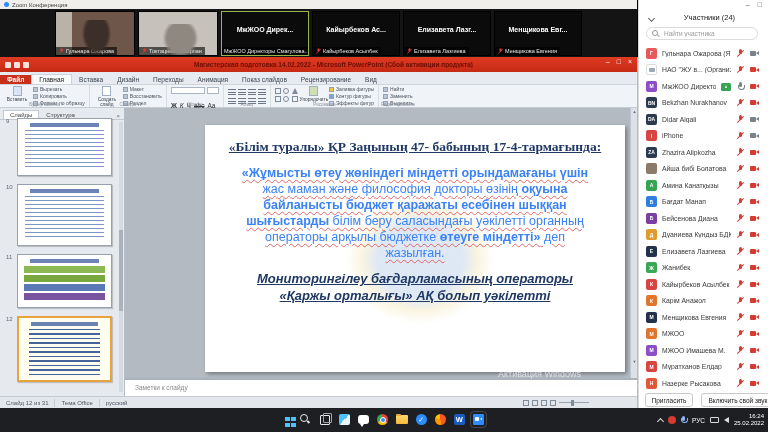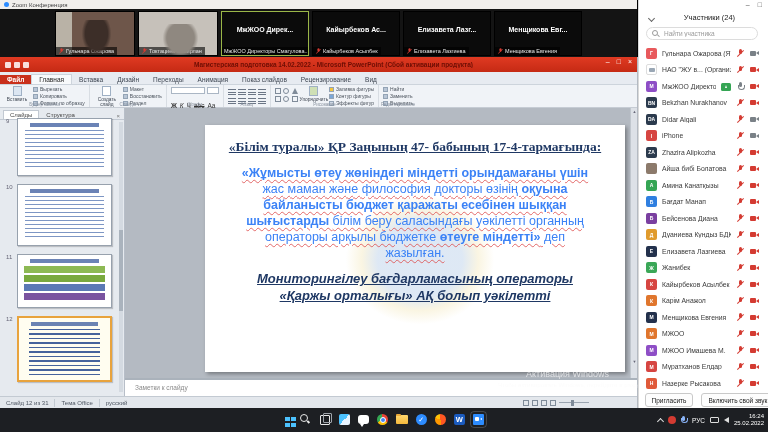--- a/index.html
+++ b/index.html
@@ -87,21 +87,21 @@
   .vscroll span{position:absolute;left:1px;width:5px;height:5px;font-size:4px;color:#667;text-align:center;line-height:5px;}
 
   .notes{position:absolute;left:125px;top:321px;width:512px;height:18px;background:#fff;border-top:2px solid #aab2bb;font-size:6.5px;color:#8a8a8a;padding:4px 0 0 10px;}
   .statusbar{position:absolute;left:0;top:339px;width:637px;height:12px;background:#e3e7ec;border-top:1px solid #c3cad2;display:flex;align-items:center;gap:6px;padding:0 6px;font-size:6px;color:#4e5662;}
   .sb-sep{width:1px;height:8px;background:#c3cad2;}
   .sb-right{margin-left:auto;display:flex;align-items:center;gap:3px;margin-right:42px;}
   .sb-right i{width:6px;height:6px;border:1px solid #7f8b99;display:inline-block;}
   .sb-slider{width:30px;height:1.5px;background:#9aa4b0;position:relative;}
   .sb-slider::after{content:"";position:absolute;left:12px;top:-2px;width:3px;height:6px;background:#7f8b99;}
 
-  .wmark{position:absolute;left:498px;top:312px;width:139px;color:rgba(255,255,255,.66);text-align:center;pointer-events:none;}
+  .wmark{position:absolute;left:498px;top:312px;width:139px;color:rgba(255,255,255,.66);text-align:left;pointer-events:none;}
   .wmark .l1{font-size:9px;}
   .wmark .l2{font-size:6.2px;margin-top:2px;color:rgba(250,250,250,.55);white-space:nowrap;}
 
   
   .panel{position:absolute;left:638px;top:0;width:142px;height:410px;background:#fff;border-left:1px solid #d9d9d9;}
   .p-wctrl{position:absolute;right:6px;top:1px;display:flex;gap:8px;font-size:7px;color:#555;}
   .p-head{position:absolute;left:0;top:13px;width:100%;text-align:center;font-size:7.5px;color:#1a1a1a;}
   .p-chev{position:absolute;left:10px;top:16px;width:5px;height:5px;border-left:1px solid #666;border-bottom:1px solid #666;transform:rotate(-45deg);}
   .p-search{position:absolute;left:7px;top:27px;width:112px;height:13px;border:1px solid #dcdcdc;border-radius:7px;display:flex;align-items:center;gap:3px;padding:0 5px;}
   .s-ico{width:7px;height:7px;position:relative;flex:none;}

